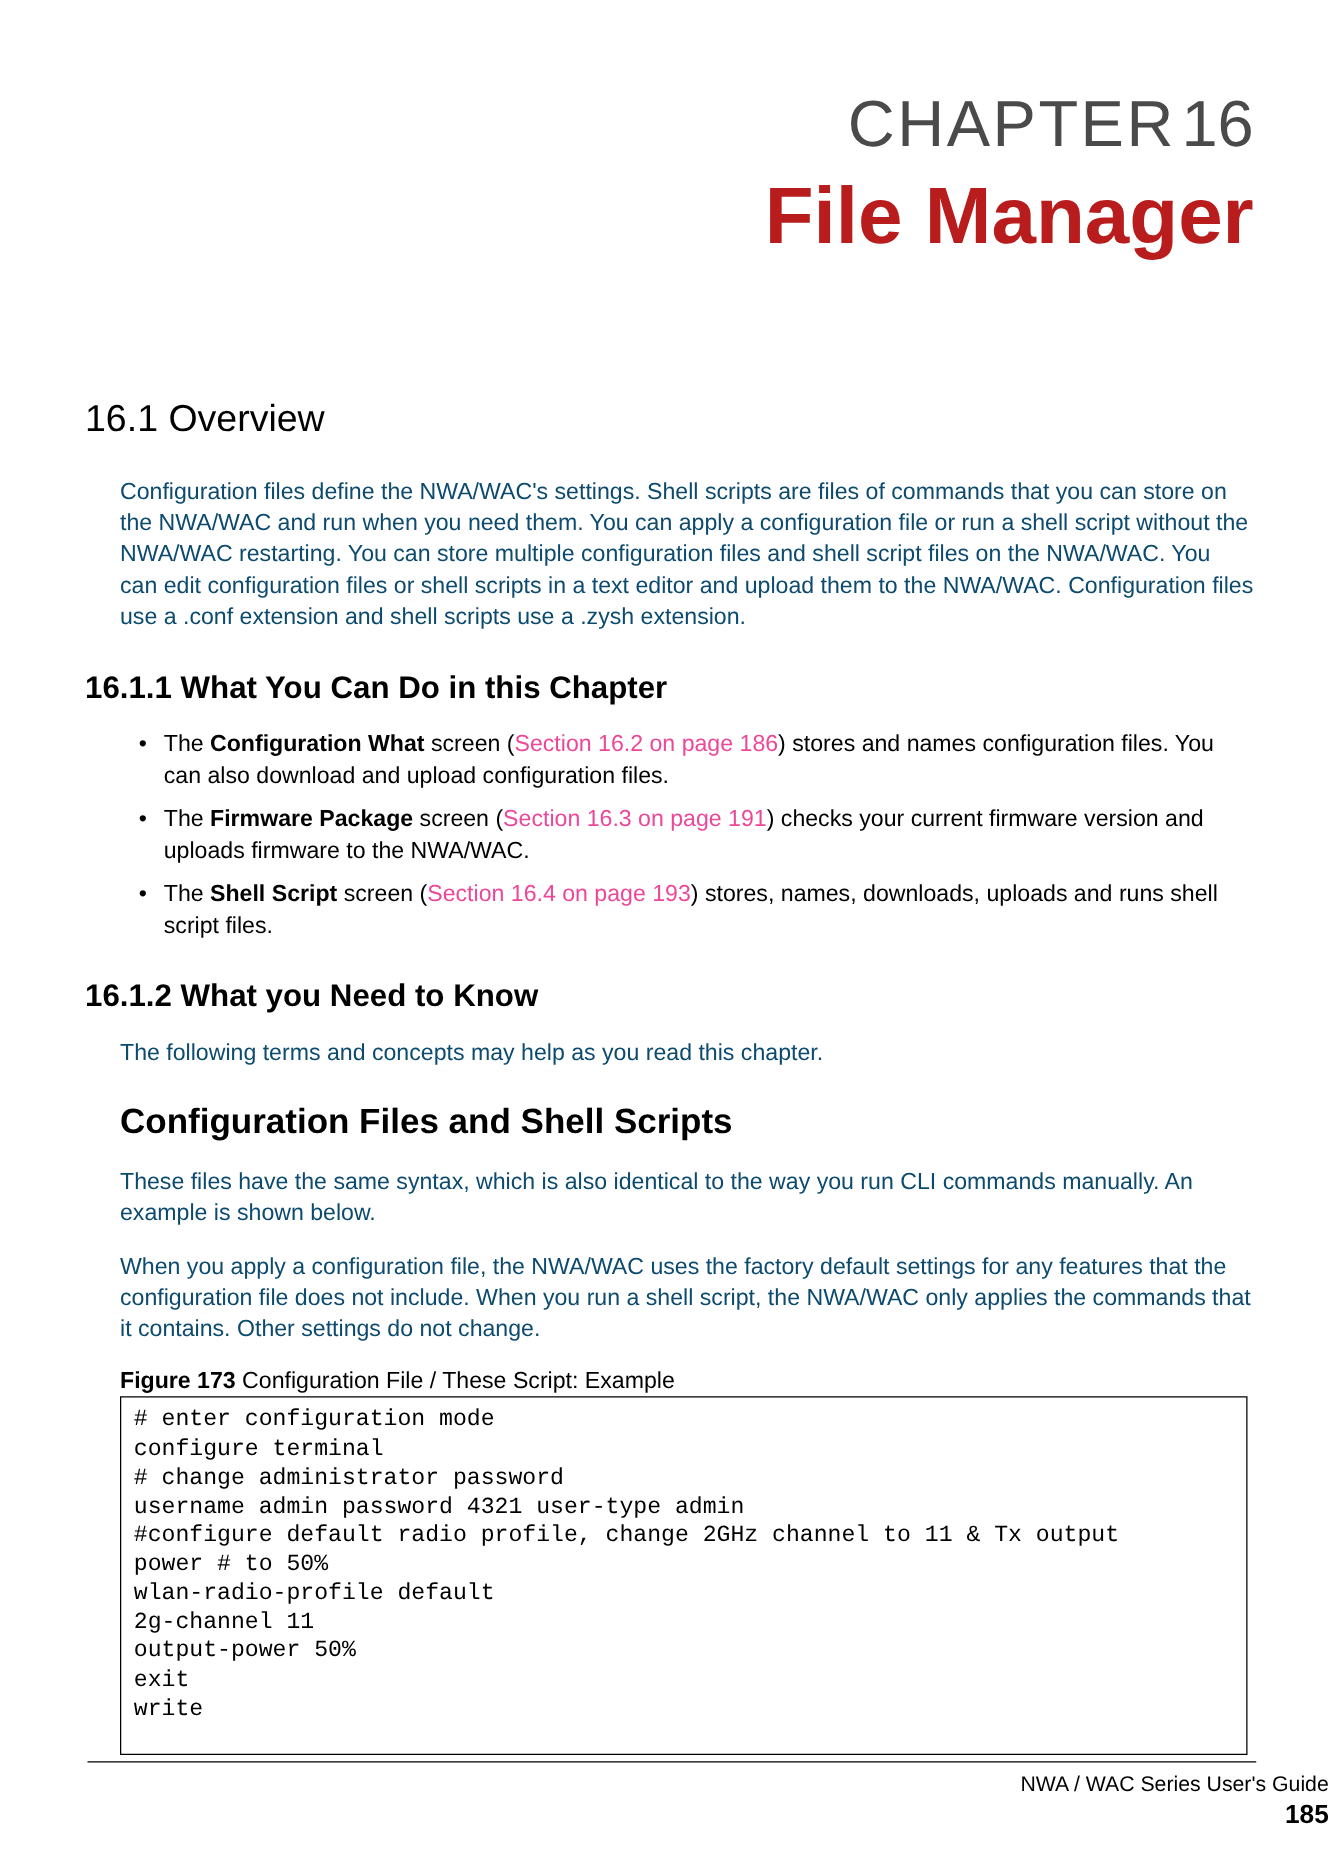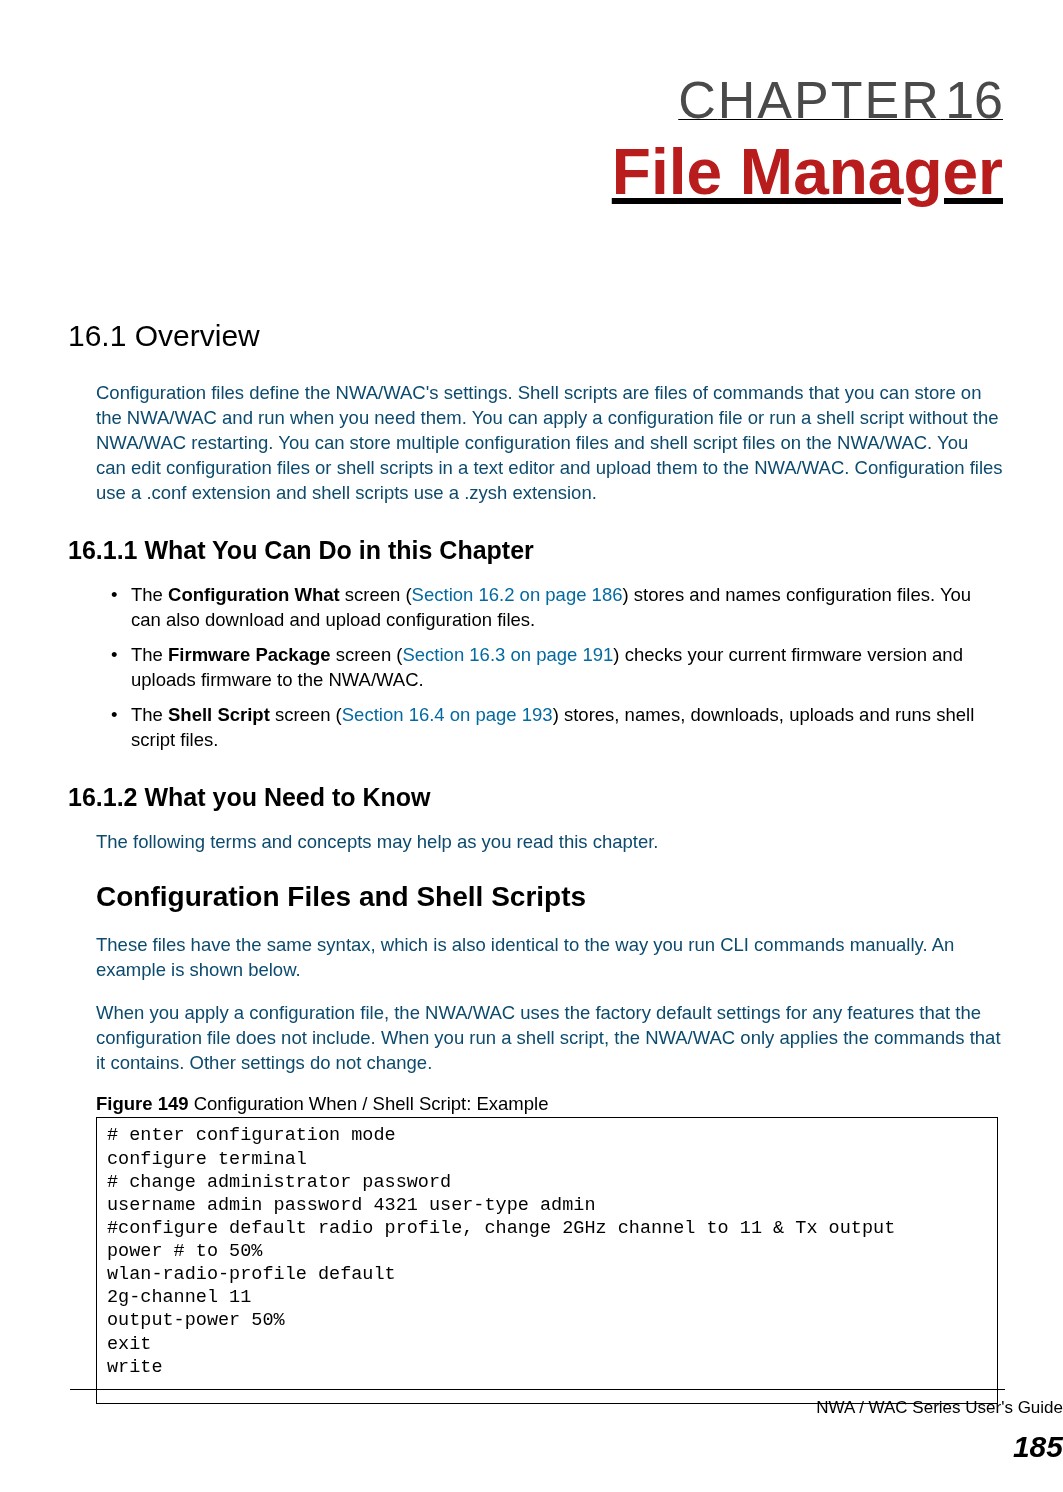--- a/index.html
+++ b/index.html
@@ -15,21 +15,20 @@
       background: white;
       color: #000;
     }
     .page {
       padding: 50px 60px 0 68px;
     }
     .chapter-header {
       text-align: right;
       margin-top: 20px;
       margin-bottom: 110px;
-      text-decoration: underline;
     }
     .chapter-label {
       font-size: 52px;
       color: #4a4a4a;
       letter-spacing: 2px;
       font-weight: normal;
     }
     .chapter-number {
       font-size: 52px;
       color: #4a4a4a;
@@ -83,21 +82,21 @@
     .bullet-item::before {
       content: "•";
       position: absolute;
       left: -5px;
       top: 0;
     }
     .bold {
       font-weight: bold;
     }
     .link {
-      color: #0369a1;
+      color: #ec4899;
     }
     .figure-label {
       font-size: 18.5px;
       margin-left: 28px;
       margin-bottom: 2px;
     }
     .code-box {
       border: 1.5px solid #000;
       margin-left: 28px;
       margin-right: 5px;
@@ -117,23 +116,22 @@
     .footer-line {
       width: 935px;
       height: 1px;
       background: #000;
       margin: 0 auto 8px auto;
     }
     .footer-text {
       font-size: 17px;
     }
     .page-number {
-      font-size: 30px;
-      margin-top: 12px;
-      font-style: italic;
+      font-size: 21px;
+      margin-top: 2px;
     }
   </style>
 </head>
 <body>
 
 <div class="page">
   <div class="chapter-header">
     <div>
       <span class="chapter-label">C</span><span class="chapter-label small-caps">HAPTER</span>
       <span class="chapter-number">16</span>
@@ -157,21 +155,21 @@
     </div>
   </div>
 
   <div class="h2">16.1.2  What you Need to Know</div>
   <div class="body-text">The following terms and concepts may help as you read this chapter.</div>
   <div class="h3">Configuration Files and Shell Scripts</div>
   <div class="body-text">These files have the same syntax, which is also identical to the way you run CLI commands manually. An example is shown below.</div>
   <div class="body-text">When you apply a configuration file, the NWA/WAC uses the factory default settings for any features that the configuration file does not include. When you run a shell script, the NWA/WAC only applies the commands that it contains. Other settings do not change.</div>
 
   <div class="figure-label">
-    <span class="bold">Figure 149</span><span>   Configuration When / Shell Script: Example</span>
+    <span class="bold">Figure 173</span><span>   Configuration File / These Script: Example</span>
   </div>
   <div class="code-box"># enter configuration mode
 configure terminal
 # change administrator password
 username admin password 4321 user-type admin
 #configure default radio profile, change 2GHz channel to 11 &amp; Tx output 
 power # to 50%
 wlan-radio-profile default
 2g-channel 11
 output-power 50%

